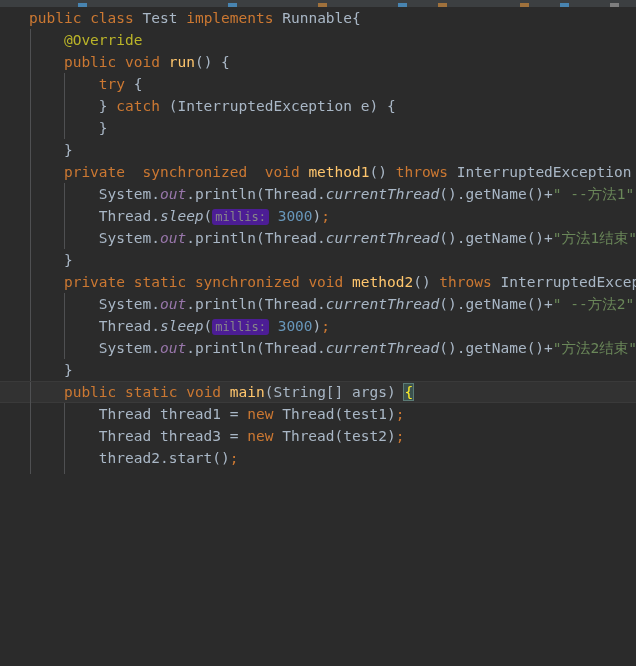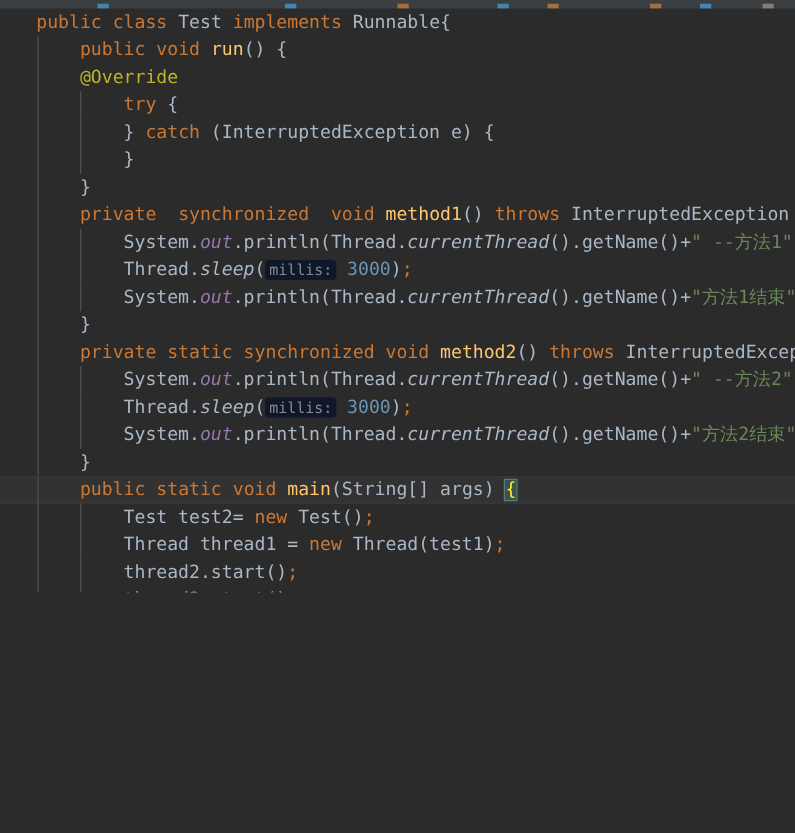--- a/index.html
+++ b/index.html
@@ -77,21 +77,21 @@
   .num   { color: #6897bb; }                 
   .str   { color: #6a8759; }                 
   .ann   { color: #bbb529; }                 
   .sem   { color: #cc7832; }                 
   .brace-hl {
     background: #3b514d;
     color: #ffef28;
     outline: 1px solid #5b7b76;
   }
   .hint {
-    background: #0f172a;
+    background: #4c1d95;
     color: #888888;
     border-radius: 3px;
     padding: 1px 3px;
     font-size: 12px;
   }
 </style>
 </head>
 <body>
 
 <div id="toolbar-strip">
@@ -100,35 +100,35 @@
     <div class="toolbar-icon-stub" style="left: 318px; background: rgb(176, 122, 60);"></div>
     <div class="toolbar-icon-stub" style="left: 398px; background: rgb(74, 144, 196);"></div>
     <div class="toolbar-icon-stub" style="left: 438px; background: rgb(176, 122, 60);"></div>
     <div class="toolbar-icon-stub" style="left: 520px; background: rgb(176, 122, 60);"></div>
     <div class="toolbar-icon-stub" style="left: 560px; background: rgb(74, 144, 196);"></div>
     <div class="toolbar-icon-stub" style="left: 610px; background: rgb(138, 138, 138);"></div>
   </div>
 
 <div id="editor">
     <div class="code-line"><span></span><span class="kw">public</span><span class="id"> </span><span class="kw">class</span><span class="id"> </span><span class="id">Test</span><span class="id"> </span><span class="kw">implements</span><span class="id"> </span><span class="id">Runnable</span><span class="id">{</span></div>
+    <div class="code-line"><div class="guide" style="left: 30px;"></div><span>    </span><span class="ann">@Override</span></div>
     <div class="code-line"><div class="guide" style="left: 30px;"></div><span>    </span><span class="kw">public</span><span class="id"> </span><span class="kw">void</span><span class="id"> </span><span class="mth">run</span><span class="id">() {</span></div>
-    <div class="code-line"><div class="guide" style="left: 30px;"></div><span>    </span><span class="ann">@Override</span></div>
     <div class="code-line"><div class="guide" style="left: 30px;"></div><div class="guide" style="left: 63.6px;"></div><span>        </span><span class="kw">try</span><span class="id"> {</span></div>
     <div class="code-line"><div class="guide" style="left: 30px;"></div><div class="guide" style="left: 63.6px;"></div><span>        </span><span class="id">} </span><span class="kw">catch</span><span class="id"> (InterruptedException e) {</span></div>
     <div class="code-line"><div class="guide" style="left: 30px;"></div><div class="guide" style="left: 63.6px;"></div><span>        </span><span class="id">}</span></div>
     <div class="code-line"><div class="guide" style="left: 30px;"></div><span>    </span><span class="id">}</span></div>
     <div class="code-line"><div class="guide" style="left: 30px;"></div><span>    </span><span class="kw">private</span><span class="id">  </span><span class="kw">synchronized</span><span class="id">  </span><span class="kw">void</span><span class="id"> </span><span class="mth">method1</span><span class="id">() </span><span class="kw">throws</span><span class="id"> InterruptedException {</span></div>
     <div class="code-line"><div class="guide" style="left: 30px;"></div><div class="guide" style="left: 63.6px;"></div><span>        </span><span class="id">System.</span><span class="fld">out</span><span class="id">.println(Thread.</span><span class="stat">currentThread</span><span class="id">().getName()+</span><span class="str">" --方法1"</span><span class="id">)</span></div>
     <div class="code-line"><div class="guide" style="left: 30px;"></div><div class="guide" style="left: 63.6px;"></div><span>        </span><span class="id">Thread.</span><span class="stat">sleep</span><span class="id">(</span><span class="hint">millis:</span><span class="id"> </span><span class="num">3000</span><span class="id">)</span><span class="sem">;</span></div>
     <div class="code-line"><div class="guide" style="left: 30px;"></div><div class="guide" style="left: 63.6px;"></div><span>        </span><span class="id">System.</span><span class="fld">out</span><span class="id">.println(Thread.</span><span class="stat">currentThread</span><span class="id">().getName()+</span><span class="str">"方法1结束"</span></div>
     <div class="code-line"><div class="guide" style="left: 30px;"></div><span>    </span><span class="id">}</span></div>
     <div class="code-line"><div class="guide" style="left: 30px;"></div><span>    </span><span class="kw">private</span><span class="id"> </span><span class="kw">static</span><span class="id"> </span><span class="kw">synchronized</span><span class="id"> </span><span class="kw">void</span><span class="id"> </span><span class="mth">method2</span><span class="id">() </span><span class="kw">throws</span><span class="id"> InterruptedException {</span></div>
     <div class="code-line"><div class="guide" style="left: 30px;"></div><div class="guide" style="left: 63.6px;"></div><span>        </span><span class="id">System.</span><span class="fld">out</span><span class="id">.println(Thread.</span><span class="stat">currentThread</span><span class="id">().getName()+</span><span class="str">" --方法2"</span><span class="id">)</span></div>
     <div class="code-line"><div class="guide" style="left: 30px;"></div><div class="guide" style="left: 63.6px;"></div><span>        </span><span class="id">Thread.</span><span class="stat">sleep</span><span class="id">(</span><span class="hint">millis:</span><span class="id"> </span><span class="num">3000</span><span class="id">)</span><span class="sem">;</span></div>
     <div class="code-line"><div class="guide" style="left: 30px;"></div><div class="guide" style="left: 63.6px;"></div><span>        </span><span class="id">System.</span><span class="fld">out</span><span class="id">.println(Thread.</span><span class="stat">currentThread</span><span class="id">().getName()+</span><span class="str">"方法2结束"</span></div>
     <div class="code-line"><div class="guide" style="left: 30px;"></div><span>    </span><span class="id">}</span></div>
     <div class="code-line current"><div class="guide" style="left: 30px;"></div><span>    </span><span class="kw">public</span><span class="id"> </span><span class="kw">static</span><span class="id"> </span><span class="kw">void</span><span class="id"> </span><span class="mth">main</span><span class="id">(String[] args) </span><span class="brace-hl">{</span></div>
-    <div class="code-line"><div class="guide" style="left: 30px;"></div><div class="guide" style="left: 63.6px;"></div><span>        </span><span class="id">Test test2= </span><span class="kw">new</span><span class="id"> Test()</span><span class="sem">;</span></div>
     <div class="code-line"><div class="guide" style="left: 30px;"></div><div class="guide" style="left: 63.6px;"></div><span>        </span><span class="id">Thread thread1 = </span><span class="kw">new</span><span class="id"> Thread(test1)</span><span class="sem">;</span></div>
+    <div class="code-line"><div class="guide" style="left: 30px;"></div><div class="guide" style="left: 63.6px;"></div><span>        </span><span class="id">Thread thread3 = </span><span class="kw">new</span><span class="id"> Thread(test2)</span><span class="sem">;</span></div>
     <div class="code-line"><div class="guide" style="left: 30px;"></div><div class="guide" style="left: 63.6px;"></div><span>        </span><span class="id">thread2.start()</span><span class="sem">;</span></div>
     <div class="code-line"><div class="guide" style="left: 30px;"></div><div class="guide" style="left: 63.6px;"></div><span>        </span><span class="id">thread3.start()</span><span class="sem">;</span></div>
     <div class="code-line"><span>    </span><span class="brace-hl">}</span></div>
   </div>
 
 </body></html>

